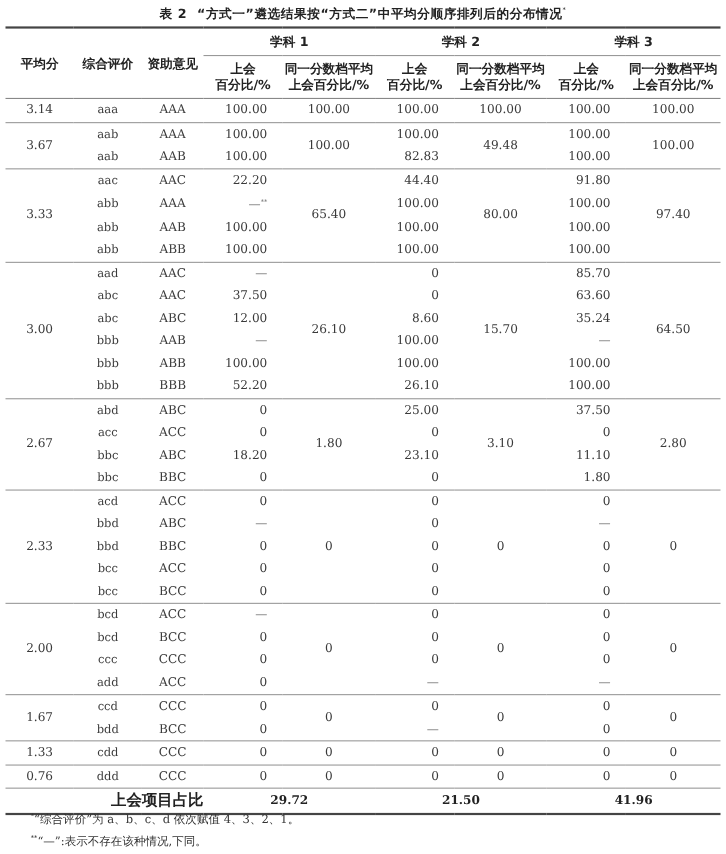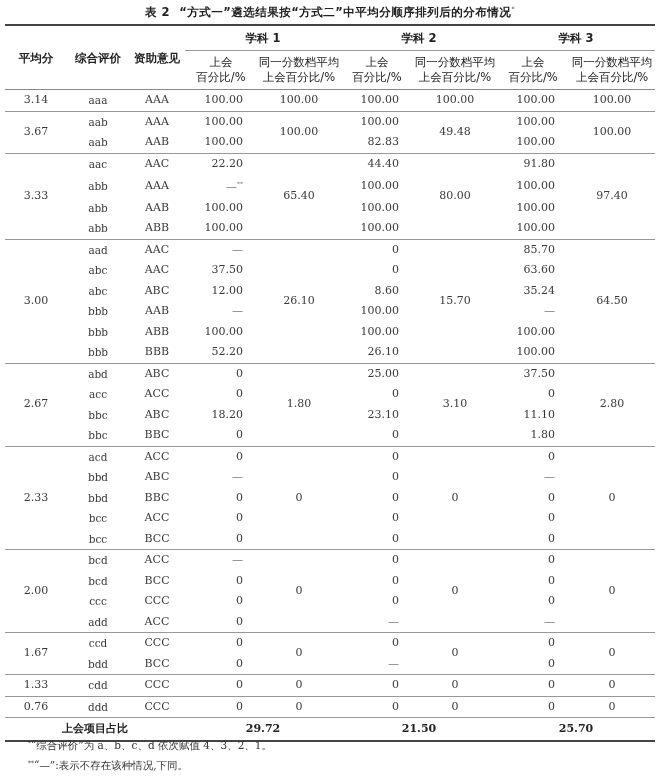--- a/index.html
+++ b/index.html
@@ -3,33 +3,33 @@
 <meta charset="utf-8">
 <style>
   html, body { margin: 0; padding: 0; background: #ffffff; }
   body { width: 660px; height: 776px; position: relative; overflow: hidden;
          font-family: "DejaVu Serif", "Liberation Serif", serif; color: #3a3a3a; }
   .title { position: absolute; top: 5px; left: 0; width: 660px; text-align: center;
            font-family: "DejaVu Sans", "Liberation Sans", sans-serif; font-size: 11.5px; font-weight: bold; color: #222; letter-spacing: 0.5px; }
   .title sup { font-size: 6px; font-weight: normal; vertical-align: 5px; }
   table { position: absolute; top: 24px; left: 5px; width: 650px; border-collapse: collapse; table-layout: fixed; }
   th, td { padding: 0; text-align: center; font-size: 11px; height: 20.5px; line-height: 20.5px; white-space: nowrap; }
-  th { font-family: "DejaVu Sans", "Liberation Sans", sans-serif; font-weight: normal; color: #222; font-size: 11.5px; }
+  th { font-family: "DejaVu Sans", "Liberation Sans", sans-serif; font-weight: bold; color: #222; font-size: 11.5px; }
   thead tr.r1 th { height: 24px; line-height: 24px; font-weight: bold; }
   thead tr.r2 th { height: 38px; line-height: 15px; }
   thead tr.r1 th.main { vertical-align: middle; }
   .top { border-top: 2px solid #444; margin-top: 44px; }
   .subrule { border-bottom: 1px solid #999; }
   .hdr-bottom { border-bottom: 1px solid #888; }
   tbody tr.gstart td { border-top: 1px solid #999; }
   td.pct { text-align: right; padding-right: 14px; }
   td.lbl { font-family: "DejaVu Serif", serif; font-size: 10.5px; }
   td.code { font-size: 11px; }
   tr.summary td { border-top: 1px solid #999; border-bottom: 2px solid #444; font-weight: bold; color: #222; height: 22px; line-height: 22px; }
-  tr.summary td.sumlabel { font-family: "DejaVu Sans", "Liberation Sans", sans-serif; font-size: 11px; text-align: center; }
+  tr.summary td.sumlabel { font-family: "DejaVu Sans", "Liberation Sans", sans-serif; font-size: 14px; text-align: right; }
   .notes { position: absolute; left: 28px; top: 734px; font-size: 10.5px; color: #333; line-height: 18px; }
   .notes sup { font-size: 6px; vertical-align: 4px; }
   .dash { color: #777; }
   .dash sup { font-size: 6px; vertical-align: 4px; }
 </style>
 </head>
 <body>
 
 <div class="title">
   <span>表 2</span>&nbsp;&nbsp;<span>“方式一”遴选结果按“方式二”中平均分顺序排列后的分布情况</span><sup>*</sup>
@@ -331,21 +331,21 @@
         <td rowspan="1">0</td>
         <td class="pct">0</td>
         <td rowspan="1">0</td>
         <td class="pct">0</td>
         <td rowspan="1">0</td>
       </tr>
       <tr class="summary">
         <td colspan="3" class="sumlabel">上会项目占比</td>
         <td colspan="2">29.72</td>
         <td colspan="2">21.50</td>
-        <td colspan="2">25.70</td>
+        <td colspan="2">41.96</td>
       </tr>
     </tbody>
 </table>
 
 <div class="notes" id="notes">
     <div><sup>*</sup><span>“综合评价”为 a、b、c、d 依次赋值 4、3、2、1。</span></div>
     <div><sup>**</sup><span>“—”:表示不存在该种情况,下同。</span></div>
   </div>
 
 </body></html>

